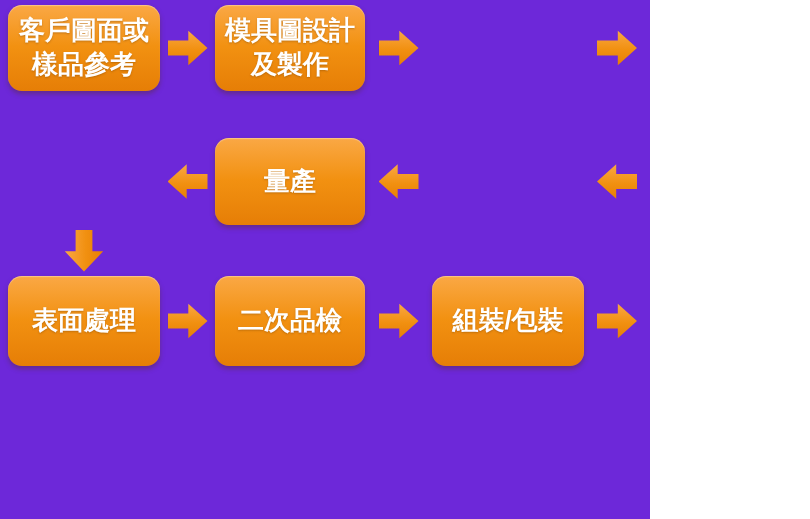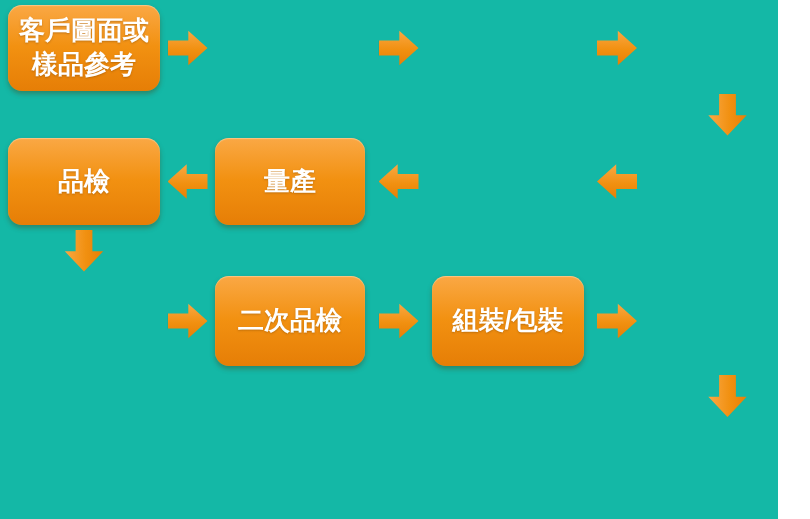--- a/index.html
+++ b/index.html
@@ -3,23 +3,23 @@
 <meta charset="utf-8">
 <style>
   html, body {
     margin: 0;
     padding: 0;
     background: #ffffff;
     font-family: "Liberation Sans", "DejaVu Sans", sans-serif;
   }
   .canvas {
     position: relative;
-    width: 778px;
+    width: 650px;
     height: 519px;
-    background: #14b8a6;
+    background: #6d28d9;
     overflow: hidden;
   }
   .grid {
     display: grid;
     grid-template-columns: 152px 55px 150px 67px 152px 66px 155px;
     grid-template-rows: 86px 47px 87px 51px 90px 60px 87px;
     padding: 5px 0 0 8px;
   }
   
   .gc1{grid-column:1} .gc2{grid-column:2} .gc3{grid-column:3} .gc4{grid-column:4}
@@ -71,37 +71,41 @@
 <body>
 
 <div class="canvas">
   <div class="grid">
 
     <div class="box gc1 gr1">
       <span class="label">客戶圖面或
 樣品參考</span>
     </div>
     <div class="arrow right gc2 gr1"></div>
+    <div class="box gc3 gr1">
+      <span class="label">模具圖設計
+及製作</span>
+    </div>
     <div class="arrow right gc4 gr1"></div>
     <div class="arrow right gc6 gr1"></div>
 
     <div class="arrow down gc7 gr2"></div>
 
     <div class="arrow left gc6 gr3"></div>
     <div class="arrow left gc4 gr3"></div>
     <div class="box gc3 gr3">
       <span class="label">量產</span>
     </div>
     <div class="arrow left gc2 gr3"></div>
-    <div class="box gc1 gr3">
-      <span class="label">品檢</span>
-    </div>
 
     <div class="arrow down gc1 gr4"></div>
 
+    <div class="box gc1 gr5">
+      <span class="label">表面處理</span>
+    </div>
     <div class="arrow right gc2 gr5"></div>
     <div class="box gc3 gr5">
       <span class="label">二次品檢</span>
     </div>
     <div class="arrow right gc4 gr5"></div>
     <div class="box gc5 gr5">
       <span class="label">組裝/包裝</span>
     </div>
     <div class="arrow right gc6 gr5"></div>
 

